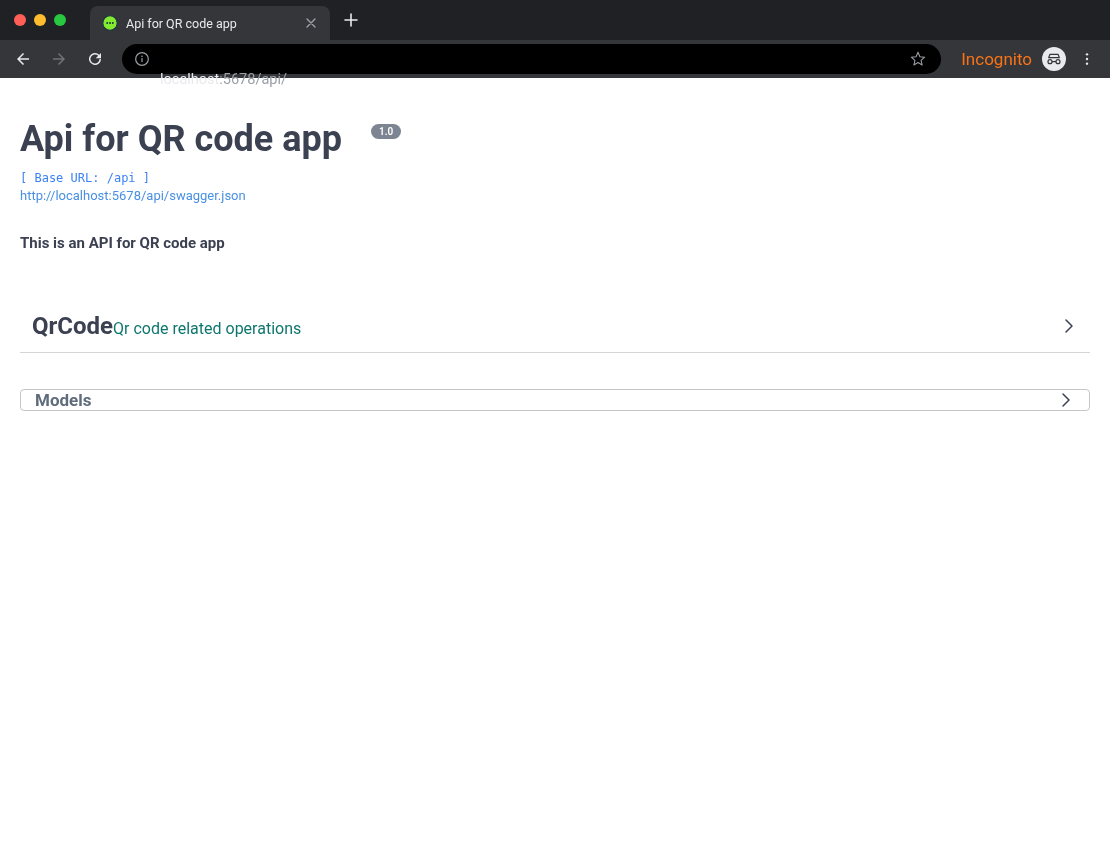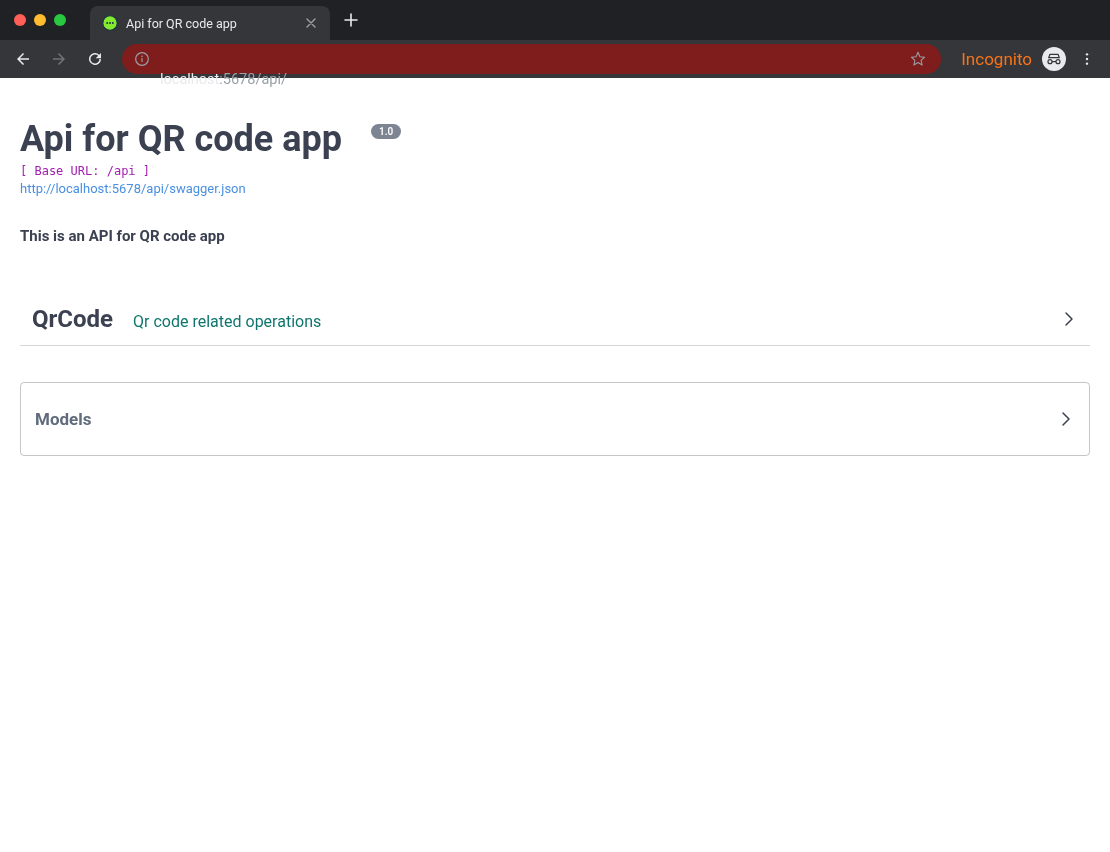--- a/index.html
+++ b/index.html
@@ -74,21 +74,21 @@
       gap: 6px;
     }
     .tb-btn {
       width: 30px; height: 30px; display: flex; align-items: center; justify-content: center;
       color: #e8eaed; cursor: pointer; border-radius: 50%;
     }
     .tb-btn.disabled { color: #6f7276; cursor: default; }
     .address-bar {
       flex: 1;
       height: 30px;
-      background: #7f1d1d;
+      background: #000000;
       border-radius: 15px;
       display: flex;
       align-items: center;
       padding: 0 12px;
       gap: 10px;
       margin: 0 6px;
     }
     .addr-info-icon { color: #9aa0a6; display:flex; align-items:center; }
     .addr-text { color: #e8eaed; font-size: 14.5px; display: flex; align-items: baseline; flex:1; }
     .addr-host { color: #e8eaed; }
@@ -130,22 +130,22 @@
       border-radius: 57px;
       padding: 2px 8px;
       position: relative;
       top: 6px;
       font-weight: 600;
       margin-left: 23px;
     }
     .base-url {
       font-family: ui-monospace, SFMono-Regular, Menlo, Consolas, monospace;
       font-size: 12px;
-      color: #a21caf;
-      margin-top: 4px;
+      color: #3b82f6;
+      margin-top: 11px;
     }
     .swagger-link {
       font-size: 13px;
       color: #4990e2;
       text-decoration: none;
       display: inline-block;
       margin-top: 2px;
     }
     .api-description {
       font-size: 15px;
@@ -156,37 +156,37 @@
 
     .tag-section {
       margin-top: 52px;
       display: flex;
       align-items: center;
       justify-content: space-between;
       border-bottom: 1px solid rgba(59,65,81,0.22);
       padding: 8px 12px 12px 12px;
       cursor: pointer;
     }
-    .tag-left { display: flex; align-items: baseline; gap: 20px; justify-content: space-between; }
+    .tag-left { display: flex; align-items: baseline; gap: 0; justify-content: space-between; }
     .tag-name {
       font-size: 24px;
       font-weight: 700;
       color: #3b4151;
       font-family: -apple-system, BlinkMacSystemFont, "Segoe UI", Roboto, sans-serif;
     }
     .tag-desc { font-size: 16px; color: #0f766e; }
 
     .models-section {
       margin-top: 36px;
       border: 1px solid rgba(59,65,81,0.3);
       border-radius: 4px;
       display: flex;
       align-items: center;
       justify-content: space-between;
-      padding: 26px 14px;
+      padding: 0 14px;
       cursor: pointer;
     }
     .models-title {
       font-size: 17px;
       font-weight: 700;
       color: #606c7c;
       font-family: -apple-system, BlinkMacSystemFont, "Segoe UI", Roboto, sans-serif;
     }
     .chevron { color: #3b4151; display:flex; align-items:center; }
 

